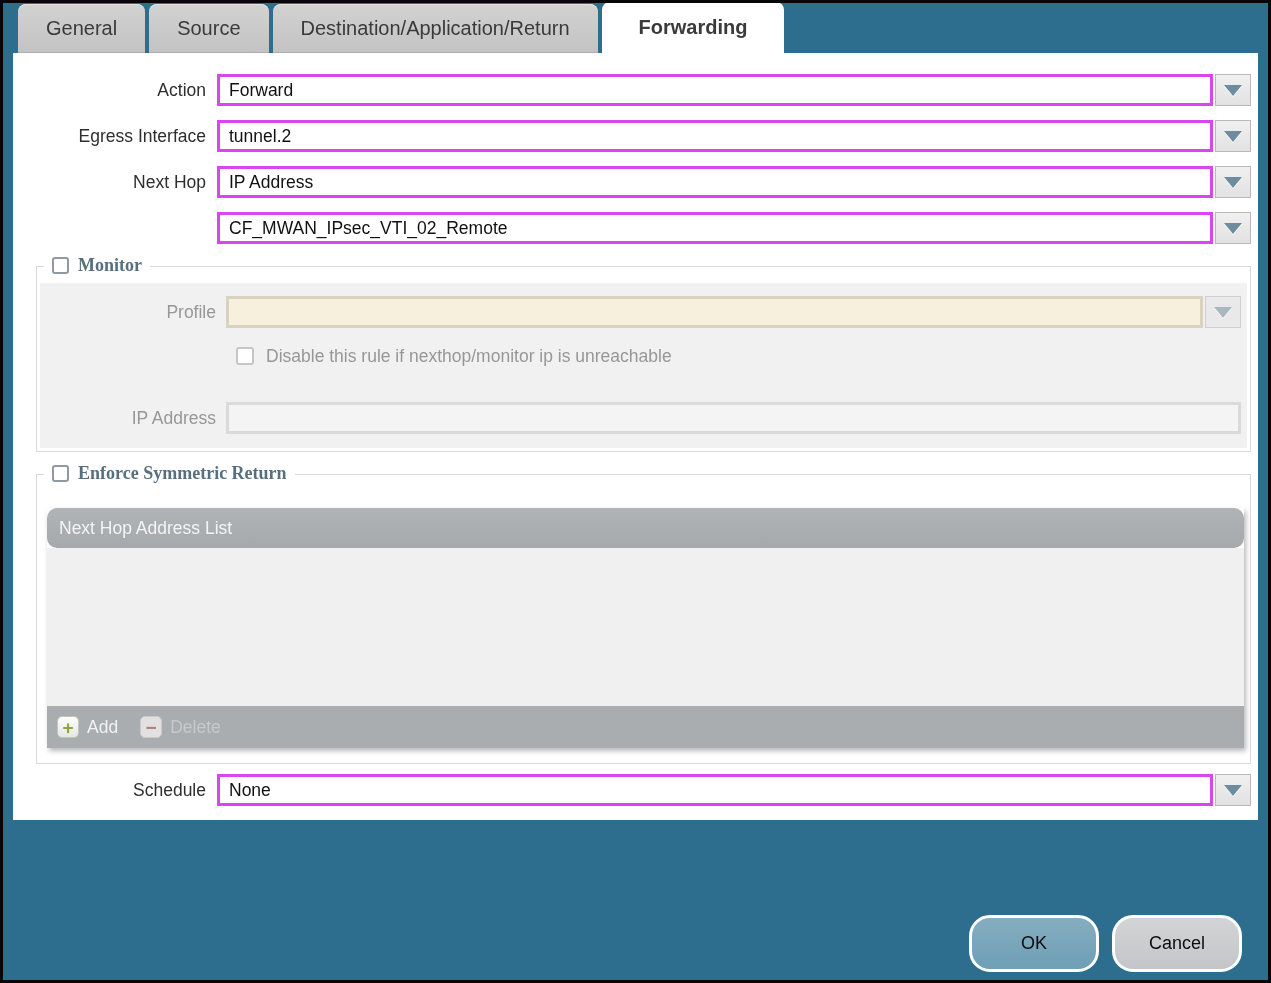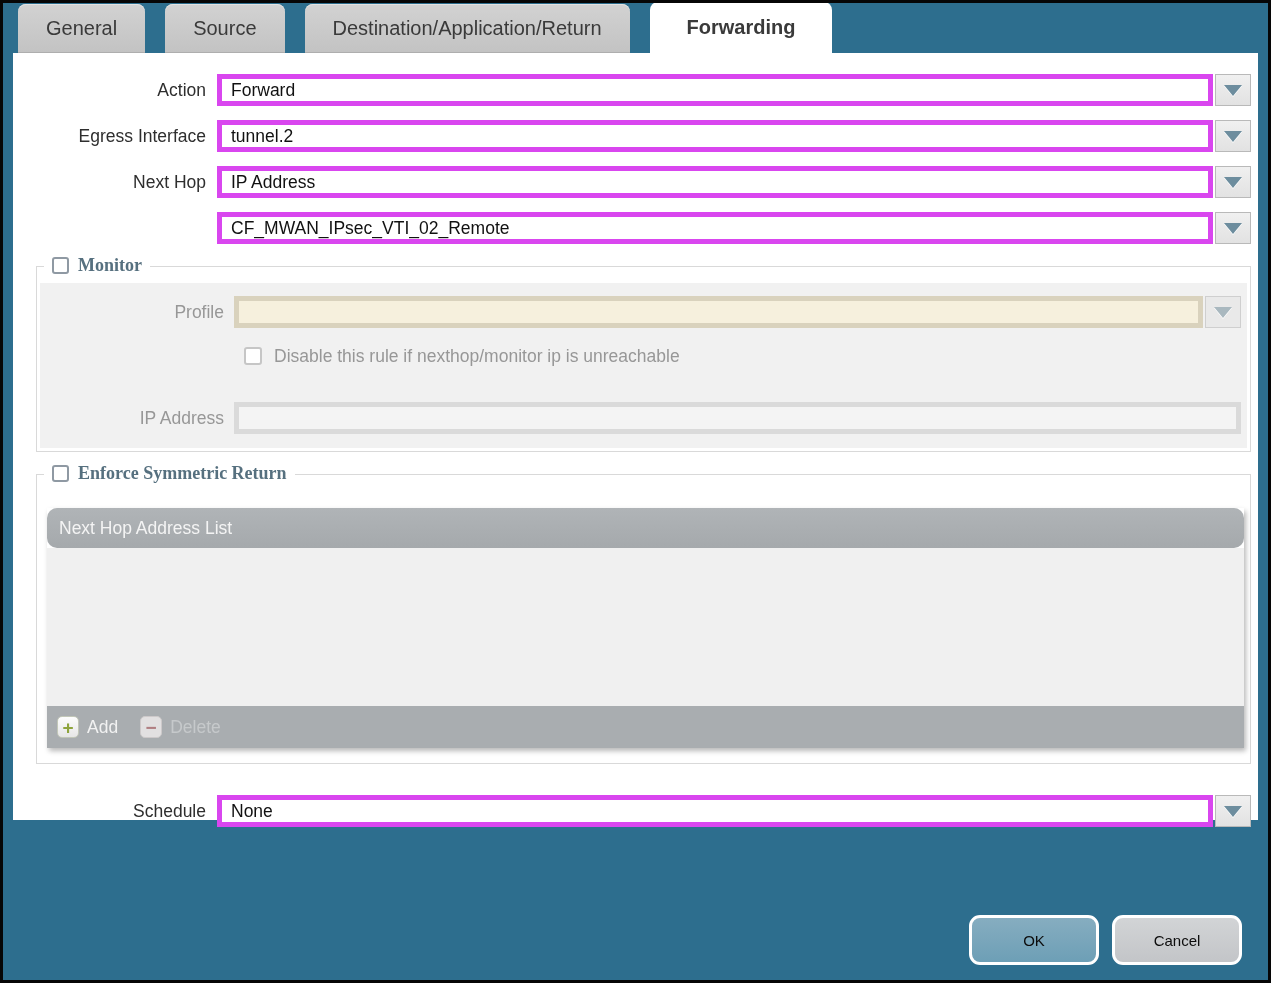--- a/index.html
+++ b/index.html
@@ -26,21 +26,21 @@
     display: flex; align-items: center; justify-content: center;
     color: #e8f4fb; font-weight: bold; font-size: 15px; cursor: pointer;
   }
 
   
   .tabs { display: flex; align-items: flex-end; margin-left: 15px; height: 50px; }
   .tab {
     background: linear-gradient(#d2d2d2, #c3c3c3);
     border-radius: 8px 8px 0 0;
     height: 49px; line-height: 49px;
-    padding: 0 28px; margin-right: 20px;
+    padding: 0 28px; margin-right: 4px;
     font-size: 20px; color: #3a3a3a;
     box-shadow: inset 0 1px 0 #e3e3e3;
     border-bottom: 1px solid #aeaeae;
     cursor: pointer; white-space: nowrap;
   }
   .tab.active {
     background: #fff; height: 51px; line-height: 50px;
     padding: 0 37px; border-bottom: none; box-shadow: none;
     position: relative; z-index: 2; font-weight: bold;
   }
@@ -51,21 +51,21 @@
     height: 767px; padding: 21px 7px 0 0;
     position: relative; z-index: 1;
   }
 
   .row { display: flex; align-items: center; height: 32px; margin-bottom: 14px; border-radius: 6px; }
   .row .lbl {
     width: 204px; flex: none; text-align: right; padding-right: 11px;
     font-size: 17.5px; color: #2e2e2e;
   }
   .field {
-    flex: 1; height: 32px; border: 5px solid #d946ef; background: #fff;
+    flex: 1; height: 32px; border: 3px solid #d946ef; background: #fff;
     font-family: "Liberation Sans", sans-serif; font-size: 17.5px; color: #111;
     padding: 0 9px; outline: none;
   }
   .dd-btn {
     width: 36px; height: 32px; margin-left: 2px; flex: none;
     background: linear-gradient(#f0f0f0, #e2e2e2);
     border: 1px solid #b9b9b9;
     display: flex; align-items: center; justify-content: center; cursor: pointer;
   }
   .tri { width: 0; height: 0; border-left: 9px solid transparent; border-right: 9px solid transparent; border-top: 11px solid #6d8d9e; filter: drop-shadow(0 1px 0 #ffffff); }
@@ -81,21 +81,21 @@
     position: absolute; top: -12px; left: 7px; background: #fff; padding: 0 8px;
     display: flex; align-items: center; gap: 9px;
     font-size: 18px; font-weight: bold; color: #56707f; font-family: Liberation Serif, serif;
   }
   .cbx {
     width: 17px; height: 17px; flex: none; background: #fff;
     border: 2px solid #8f99a3; border-radius: 3px; cursor: pointer;
   }
   .cbx.disabled { border-color: #c6c6c6; cursor: default; }
 
-  .panel { background: #f1f1f1; padding: 13px 3px 14px 8px; }
+  .panel { background: #f1f1f1; padding: 13px 3px 14px 0; }
   .prow { display: flex; align-items: center; height: 32px; }
   .prow .lbl {
     width: 186px; flex: none; text-align: right; padding-right: 10px;
     font-size: 17.5px; color: #979797;
   }
   .field.cream { background: #f6f0dd; border-color: #d9d2bd; }
   .field.off   { background: #f4f4f4; border-color: #dadada; }
   .prow .dd-gap { margin-right: 3px; }
   .chk-row {
     margin: 18px 0 36px 196px; display: flex; align-items: center; gap: 12px;
@@ -125,23 +125,23 @@
   .tbtn.del { color: #c6c9cb; cursor: default; }
   .tbtn.del .ico { color: #b2767b; opacity: .85; background: #eceaea; border-color: #d4cfcf; }
 
   
   .footer {
     position: absolute; left: 0; right: 0; bottom: 0; height: 93px;
     display: flex; justify-content: flex-end; align-items: flex-start;
     gap: 13px; padding: 28px 26px 0 0;
   }
   .btn {
-    min-width: 130px; height: 50px; border-radius: 11px;
+    min-width: 130px; height: 57px; border-radius: 21px;
     border: 3px solid #fff; font-family: "Liberation Sans", sans-serif;
-    font-size: 15px; color: #0c0c0c; cursor: pointer;
+    font-size: 18px; color: #0c0c0c; cursor: pointer;
   }
   .btn.ok { background: linear-gradient(#86adc0, #6d9fb6); }
   .btn.cancel { background: linear-gradient(#d2d4d6, #c3c5c8); }
 </style>
 </head>
 <body>
 
 <div class="frame">
 
 
@@ -224,21 +224,21 @@
             <span>Add</span>
           </div>
           <div class="tbtn del">
             <span class="ico">−</span>
             <span>Delete</span>
           </div>
         </div>
       </div>
     </div>
 
-    <div class="row" style="margin-top:31px">
+    <div class="row" style="margin-top:10px">
       <span class="lbl">Schedule</span>
       <input class="field" value="None" style="">
       <div class="dd-btn">
         <span class="tri"></span>
       </div>
     </div>
 
   </div>
 
   <div class="footer">

